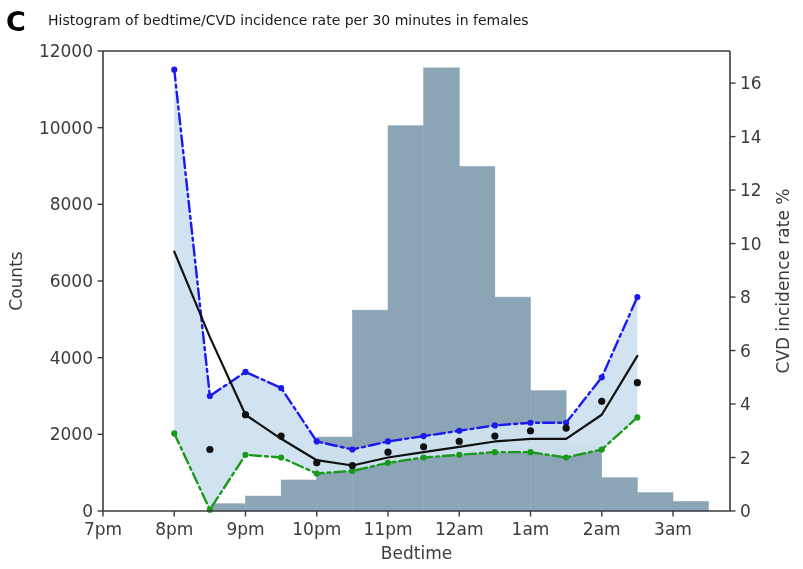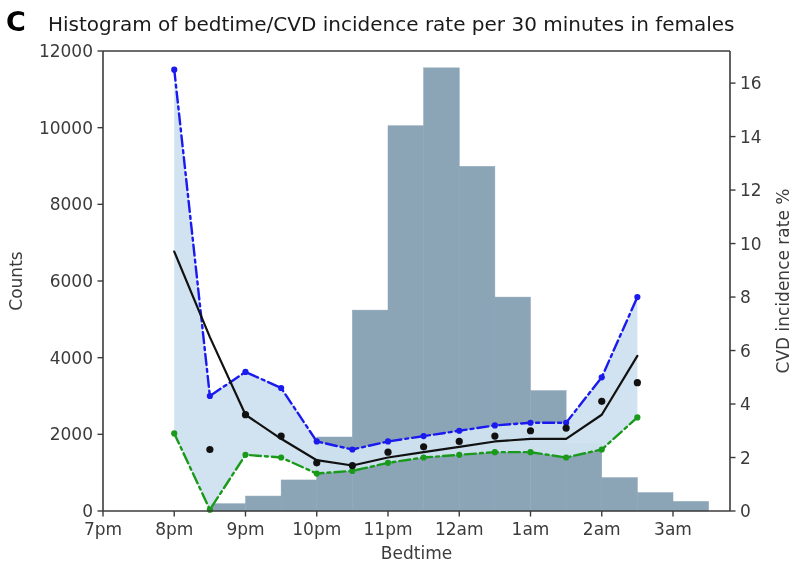--- a/index.html
+++ b/index.html
@@ -11,21 +11,21 @@
   }
   #root{position:relative;width:803px;height:569px;}
   .panel-letter{
     position:absolute;left:6px;top:6px;
     font-size:27px;font-weight:bold;color:#000;
     font-family:"DejaVu Sans", sans-serif;
     letter-spacing:0px;
   }
   .chart-title{
     position:absolute;left:48px;top:12px;width:748px;
-    font-size:20px;color:#1a1a1a;
+    font-size:14px;color:#1a1a1a;
     font-family:"DejaVu Sans", sans-serif;
     white-space:nowrap;
   }
   svg{position:absolute;left:0;top:0;}
   text{font-family:"DejaVu Sans", sans-serif;fill:#3b3b3b;}
   .tick-label{font-size:17px;}
   .axis-title{font-size:17px;}
   .spine{stroke:#3b3b3b;stroke-width:1.6;fill:none;}
   .tickmark{stroke:#3b3b3b;stroke-width:1.4;}
 </style>

